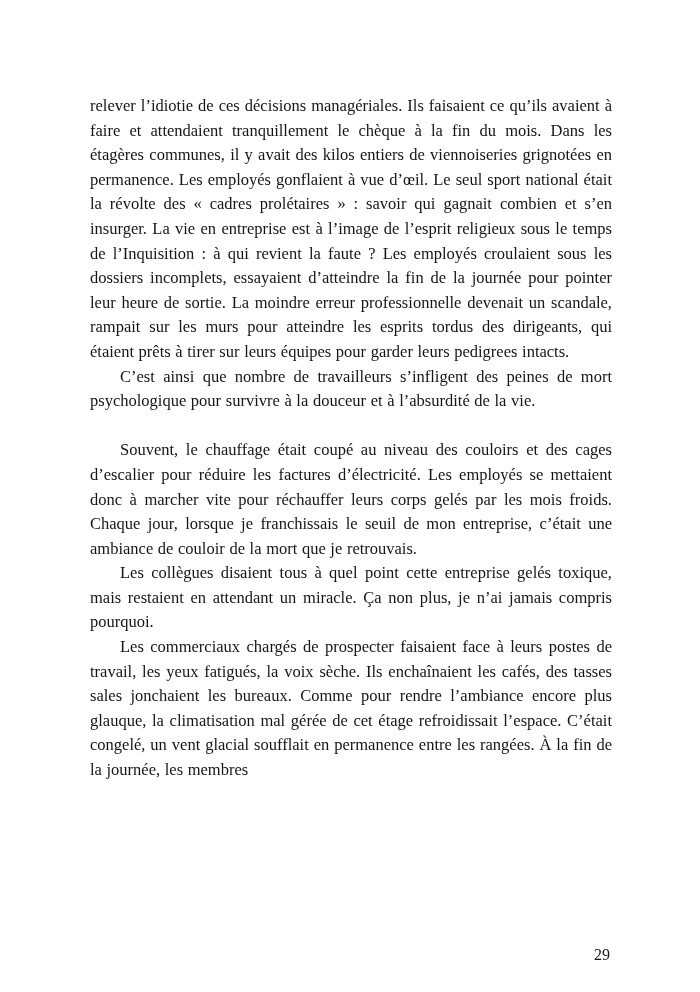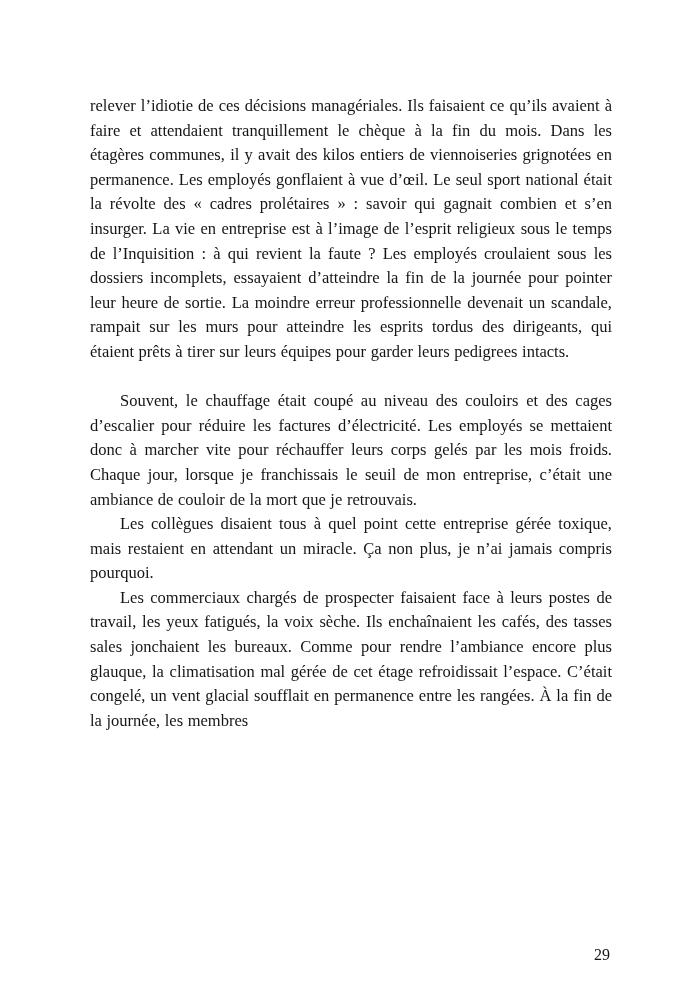--- a/index.html
+++ b/index.html
@@ -47,18 +47,19 @@
     line-height: 24px;
     color: #151515;
   }
 </style>
 </head>
 <body>
 
 <div class="page">
   <div class="text-block">
     <p class="para no-indent">relever l’idiotie de ces décisions managériales. Ils faisaient ce qu’ils avaient à faire et attendaient tranquillement le chèque à la fin du mois. Dans les étagères communes, il y avait des kilos entiers de viennoiseries grignotées en permanence. Les employés gonflaient à vue d’œil. Le seul sport national était la révolte des «&nbsp;cadres prolétaires&nbsp;» : savoir qui gagnait combien et s’en insurger. La vie en entreprise est à l’image de l’esprit religieux sous le temps de l’Inquisition : à qui revient la faute ? Les employés croulaient sous les dossiers incomplets, essayaient d’atteindre la fin de la journée pour pointer leur heure de sortie. La moindre erreur professionnelle devenait un scandale, rampait sur les murs pour atteindre les esprits tordus des dirigeants, qui étaient prêts à tirer sur leurs équipes pour garder leurs pedigrees intacts.</p>
+    <p class="para">C’est ainsi que nombre de travailleurs s’infligent des peines de mort psychologique pour survivre à la douceur et à l’absurdité de la vie.</p>
     <p class="para section-gap">Souvent, le chauffage était coupé au niveau des couloirs et des cages d’escalier pour réduire les factures d’électricité. Les employés se mettaient donc à marcher vite pour réchauffer leurs corps gelés par les mois froids. Chaque jour, lorsque je franchissais le seuil de mon entreprise, c’était une ambiance de couloir de la mort que je retrouvais.</p>
-    <p class="para">Les collègues disaient tous à quel point cette entreprise gérée toxique, mais restaient en attendant un miracle. Ça non plus, je n’ai jamais compris pourquoi.</p>
+    <p class="para">Les collègues disaient tous à quel point cette entreprise gelés toxique, mais restaient en attendant un miracle. Ça non plus, je n’ai jamais compris pourquoi.</p>
     <p class="para">Les commerciaux chargés de prospecter faisaient face à leurs postes de travail, les yeux fatigués, la voix sèche. Ils enchaînaient les cafés, des tasses sales jonchaient les bureaux. Comme pour rendre l’ambiance encore plus glauque, la climatisation mal gérée de cet étage refroidissait l’espace. C’était congelé, un vent glacial soufflait en permanence entre les rangées. À la fin de la journée, les membres</p>
   </div>
   <div class="page-number">29</div>
 </div>
 
 </body></html>

